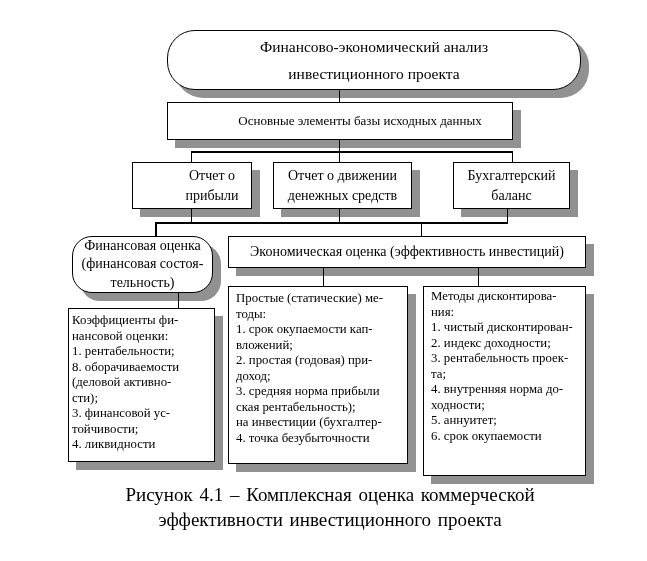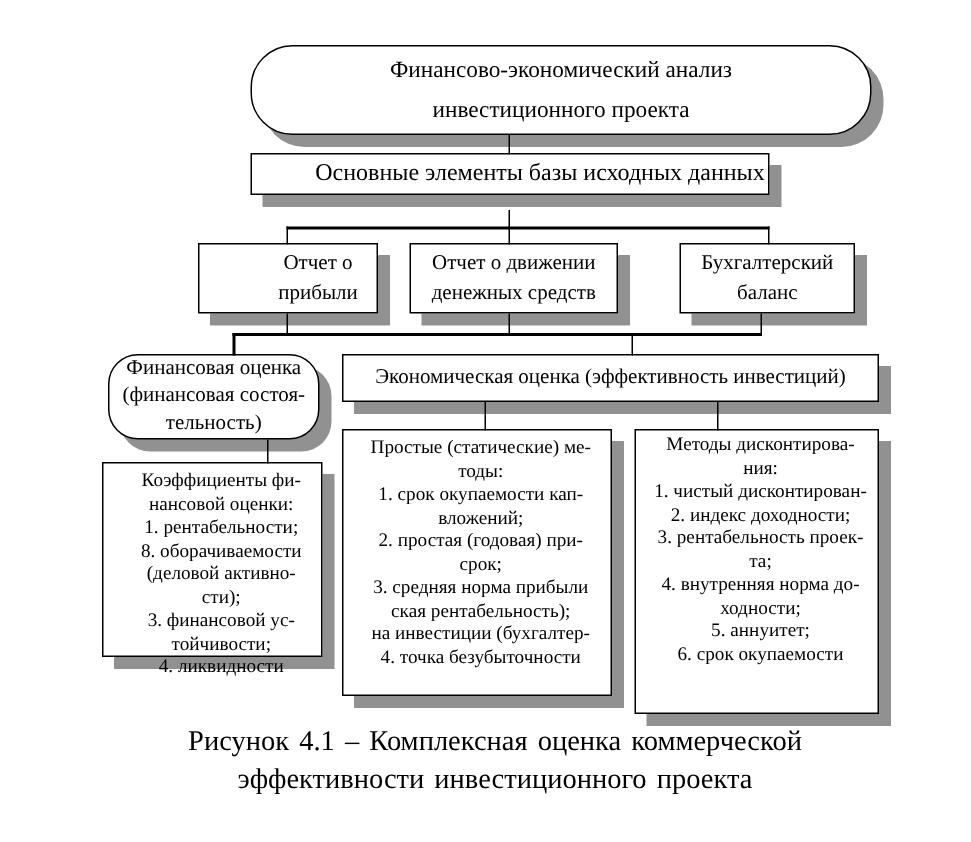--- a/index.html
+++ b/index.html
@@ -19,35 +19,35 @@
     border: 1.5px solid #000000;
     box-shadow: 8px 8px 0 0 #919191;
   }
   .center {
     display: flex;
     flex-direction: column;
     align-items: center;
     justify-content: center;
     text-align: center;
   }
-  .list { text-align: center; }
+  .list { text-align: left; }
   .list .ln { display: block; white-space: nowrap; }
   .vline, .hline { position: absolute; background: #000000; }
   .vline { width: 1.5px; }
   .hline { height: 1.5px; }
 
   
   #box-analysis      { left:167px; top:30px;  width:414px; height:60px;  font-size:15.5px; line-height:27px;border-radius:28px; }
-  #box-base          { left:167px; top:102px; width:346px; height:28px;  font-size:16px;padding-left:40px; }
+  #box-base          { left:167px; top:102px; width:346px; height:38px;  font-size:13px;padding-left:40px; }
   #box-profit        { left:132px; top:162px; width:120px; height:47px;  font-size:14px; line-height:20px;padding-left:40px; }
   #box-cashflow      { left:273px; top:162px; width:139px; height:47px;  font-size:14px; line-height:20px; }
   #box-balance       { left:453px; top:162px; width:117px; height:47px;  font-size:14px; line-height:20px; }
   #box-finassess     { left:72px;  top:236px; width:141px; height:57px;  font-size:14px; line-height:18.5px;border-radius:20px; }
   #box-econassess    { left:228px; top:236px; width:358px; height:32px;  font-size:14px; }
-  #box-ratios        { left:68px;  top:308px; width:147px; height:130px; font-size:12.8px; line-height:15.5px; padding:4px 2px 0 14px; }
+  #box-ratios        { left:68px;  top:308px; width:147px; height:154px; font-size:12.8px; line-height:15.5px; padding:4px 2px 0 3px; }
   #box-static        { left:228px; top:286px; width:180px; height:178px; font-size:12.8px; line-height:15.5px; padding:4px 2px 0 7px; }
   #box-discount      { left:423px; top:286px; width:163px; height:190px; font-size:12.8px; line-height:15.5px; padding:2px 2px 0 7px; }
 
   .caption {
     position: absolute;
     left: 10px; top: 482px; width: 640px;
     text-align: center;
     font-size: 19px;
     line-height: 25px;
     word-spacing: 2px;
@@ -102,21 +102,21 @@
     <span class="ln">тойчивости;</span>
     <span class="ln">4. ликвидности</span>
   </div>
 
   <div class="box list" id="box-static">
     <span class="ln">Простые (статические) ме-</span>
     <span class="ln">тоды:</span>
     <span class="ln">1. срок окупаемости кап-</span>
     <span class="ln">вложений;</span>
     <span class="ln">2. простая (годовая) при-</span>
-    <span class="ln">срок;</span>
+    <span class="ln">доход;</span>
     <span class="ln">3. средняя норма прибыли</span>
     <span class="ln">ская рентабельность);</span>
     <span class="ln">на инвестиции (бухгалтер-</span>
     <span class="ln">4. точка безубыточности</span>
   </div>
 
   <div class="box list" id="box-discount">
     <span class="ln">Методы дисконтирова-</span>
     <span class="ln">ния:</span>
     <span class="ln">1. чистый дисконтирован-</span>

